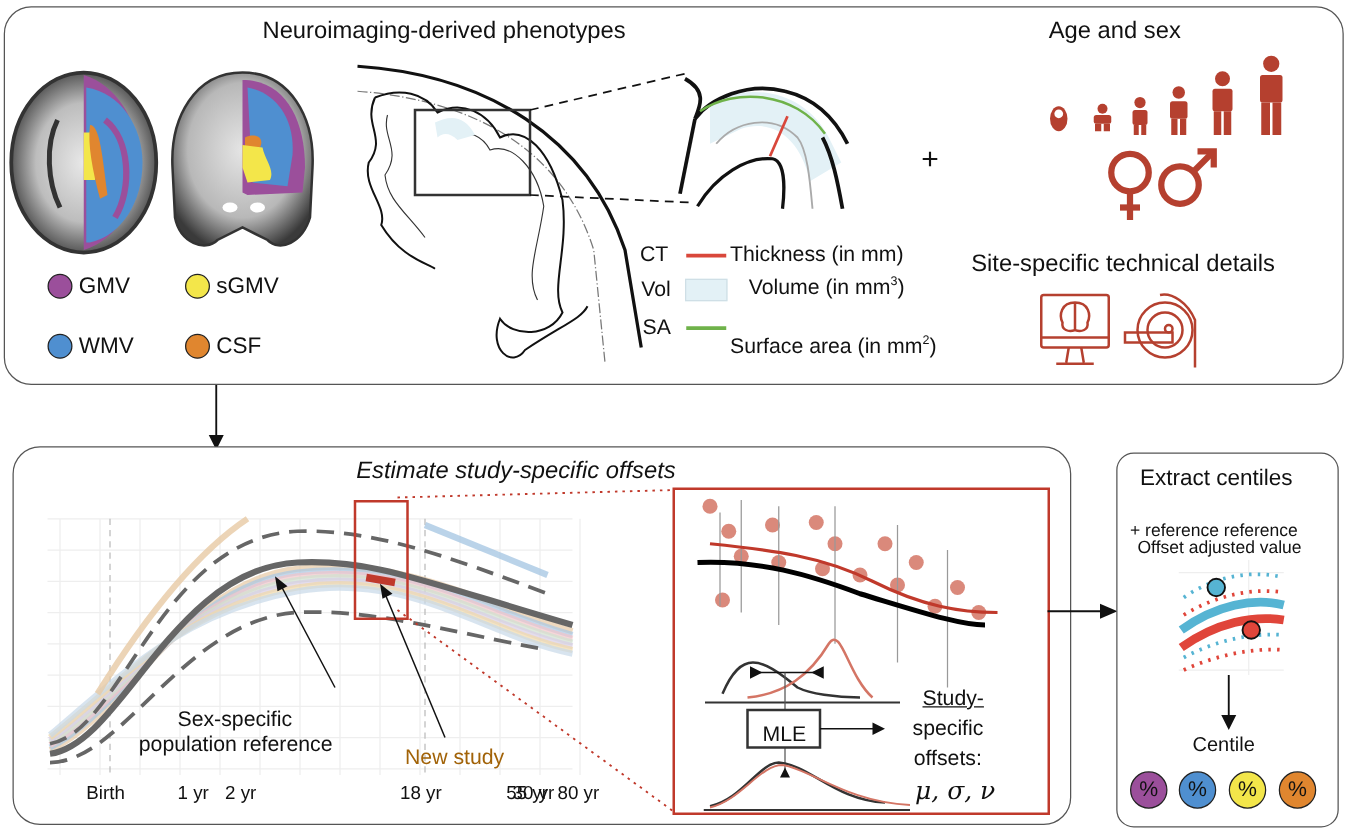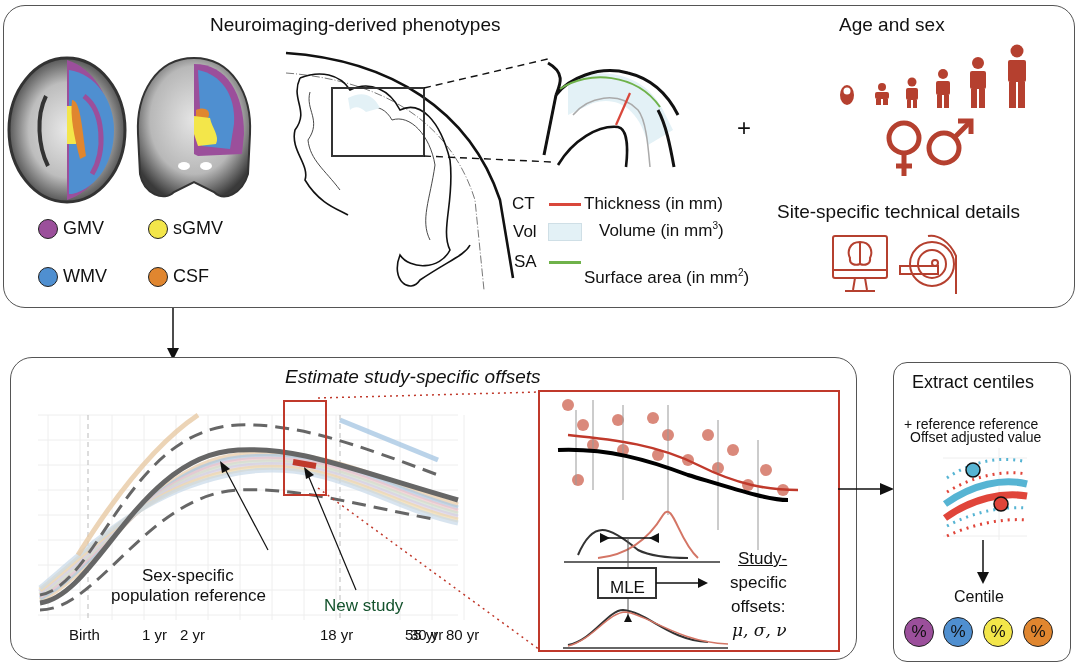--- a/index.html
+++ b/index.html
@@ -227,21 +227,21 @@
     <rect x="246" y="6" width="42" height="94" fill="none" stroke="#c0392b" stroke-width="2"></rect>
     <line x1="255" y1="67" x2="278" y2="71" stroke="#c0392b" stroke-width="6"></line>
     <line x1="230" y1="155" x2="186" y2="72" stroke="#111" stroke-width="1.2"></line>
     <path d="M182 66 L192 74 L184 78 Z" fill="#111"></path>
     <line x1="318" y1="195" x2="270" y2="80" stroke="#111" stroke-width="1.2"></line>
     <path d="M266 72 L276 80 L268 84 Z" fill="#111"></path>
   </svg>
 
 <div class="txt" style="left:142px; top:566px; font-size:17px;">Sex-specific</div>
 <div class="txt" style="left:111px; top:586px; font-size:17px;">population reference</div>
-<div class="txt" style="left:324px; top:596px; font-size:17px; color:#14532d;">New study</div>
+<div class="txt" style="left:324px; top:596px; font-size:17px; color:#a16207;">New study</div>
 
 <div class="tick" style="left:69px; top:626px;">Birth</div>
 <div class="tick" style="left:142px; top:626px;">1 yr</div>
 <div class="tick" style="left:180px; top:626px;">2 yr</div>
 <div class="tick" style="left:320px; top:626px;">18 yr</div>
 <div class="tick" style="left:362px; top:626px;margin-left:48px;">30 yr</div>
 <div class="tick" style="left:405px; top:626px;">55 yr</div>
 <div class="tick" style="left:446px; top:626px;">80 yr</div>
 
 <svg style="left:538px; top:390px;" width="300" height="262" viewBox="0 0 300 262">
@@ -285,21 +285,21 @@
   <path d="M160 188 L170 193 L160 198 Z" fill="#111"></path>
   <path d="M86 232 L90 224 L94 232 Z" fill="#111"></path>
   <path d="M30 255 C55 250 70 220 85 220 C110 222 130 250 170 252" stroke="#333" stroke-width="2" fill="none"></path>
   <path d="M30 256 C55 250 70 222 88 222 C110 225 140 252 190 254" stroke="#d47565" stroke-width="1.5" fill="none"></path>
   <line x1="25" y1="258" x2="190" y2="258" stroke="#333" stroke-width="1.5"></line>
 </svg>
 <div class="txt" style="left:610px; top:578px; font-size:17px;">MLE</div>
 <div class="txt" style="left:738px; top:549px; font-size:17px;text-decoration:underline;">Study-</div>
 <div class="txt" style="left:730px; top:573px; font-size:17px;">specific</div>
 <div class="txt" style="left:731px; top:597px; font-size:17px;">offsets:</div>
-<div class="txt" style="left:732px; top:620px; font-size:17px; font-family:'DejaVu Serif', serif; font-style:italic;">μ, σ, ν</div>
+<div class="txt" style="left:732px; top:620px; font-size:20px; font-family:'DejaVu Serif', serif; font-style:italic;">μ, σ, ν</div>
 
 <svg style="left:0; top:0;" width="1080" height="666">
   <line x1="318" y1="398" x2="540" y2="392" stroke="#c0392b" stroke-width="1.5" stroke-dasharray="2 4"></line>
   <line x1="318" y1="488" x2="540" y2="650" stroke="#c0392b" stroke-width="1.5" stroke-dasharray="2 4"></line>
 </svg>
 
 <svg style="left:838px; top:482px;" width="56" height="14" viewBox="0 0 56 14">
   <line x1="0" y1="7" x2="46" y2="7" stroke="#111" stroke-width="1.5"></line>
   <path d="M42 1 L56 7 L42 13 Z" fill="#111"></path>
 </svg>

